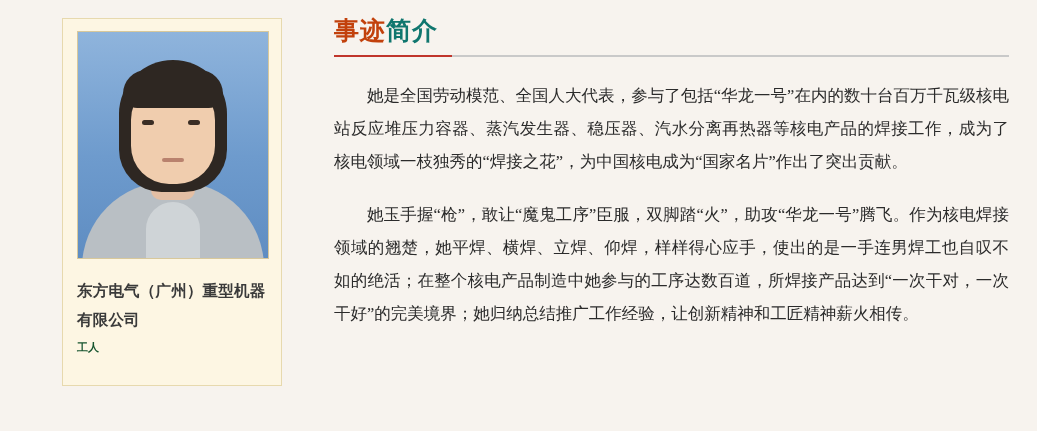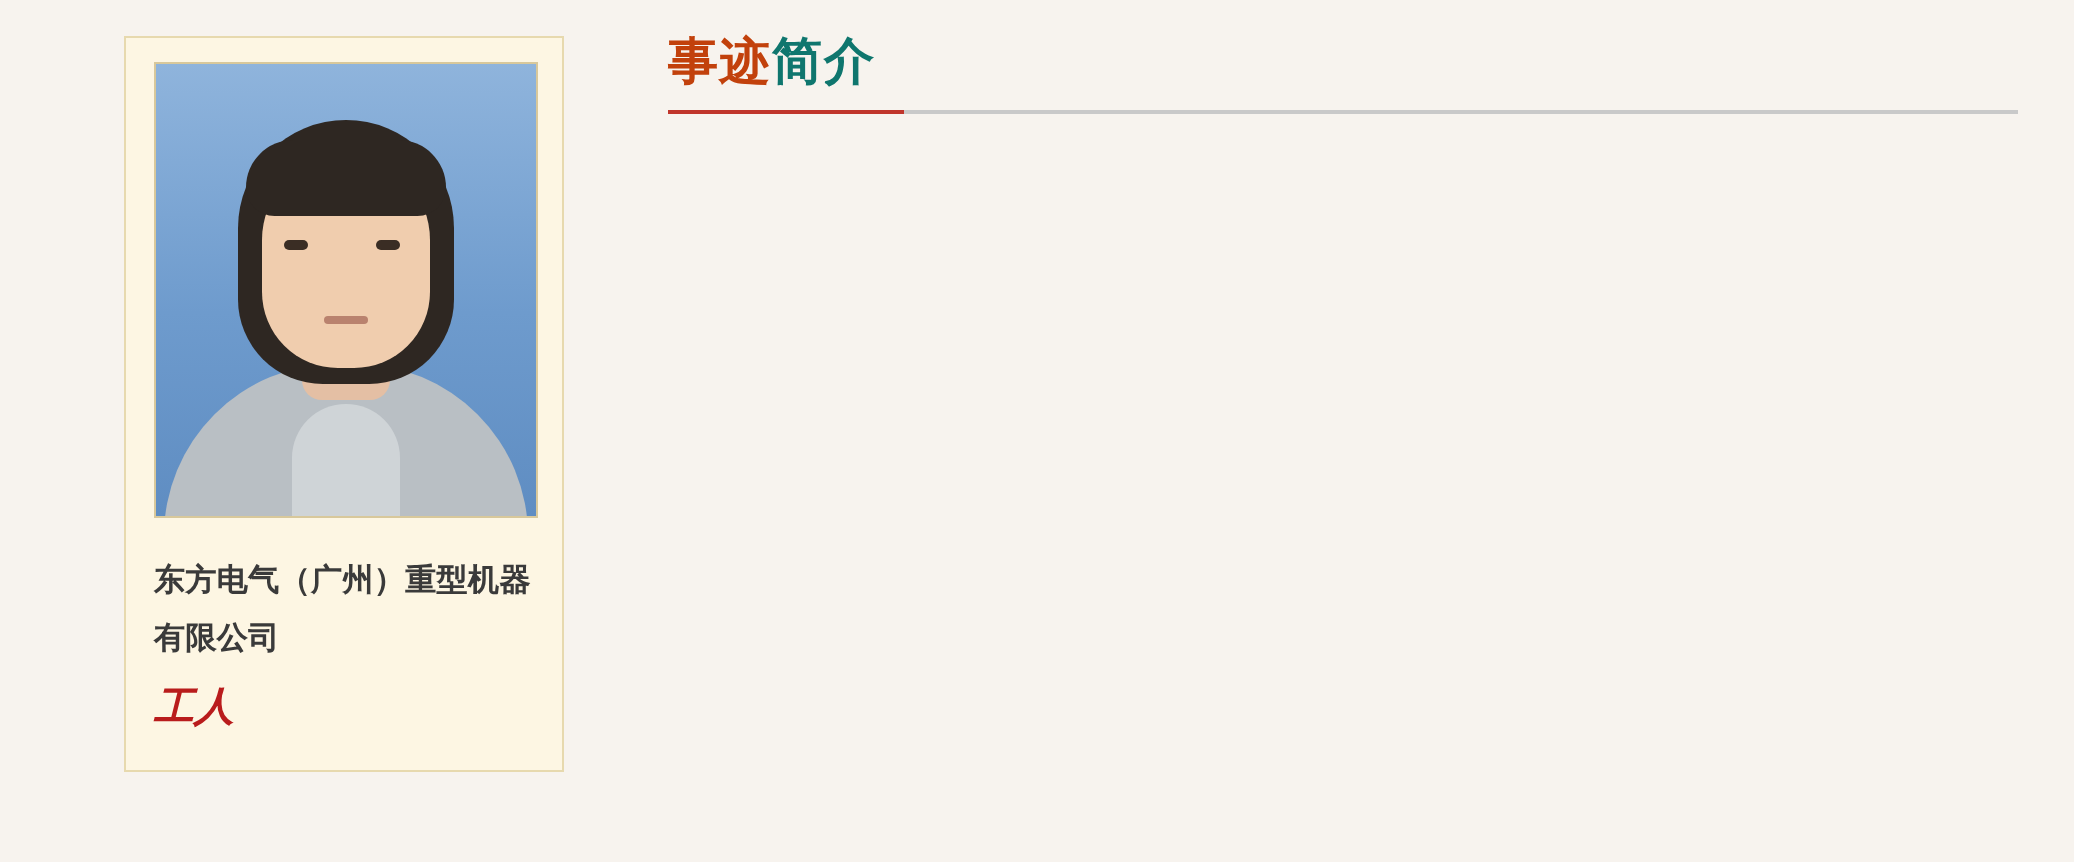--- a/index.html
+++ b/index.html
@@ -130,24 +130,23 @@
   .profile-text {
     margin-top: 18px;
     font-size: 15.5px;
     line-height: 1.85;
     color: #3a3a3a;
     font-weight: bold;
     letter-spacing: 0.2px;
   }
   .profile-role {
     margin-top: 6px;
-    font-size: 20px;
-    color: #b91c1c;
+    font-size: 11px;
+    color: #14532d;
     font-weight: bold;
-    font-style: italic;
   }
   
   .content {
     flex: 1;
     padding: 14px 28px 0 52px;
     box-sizing: border-box;
   }
   .section-title {
     font-size: 25px;
     font-weight: bold;
@@ -199,15 +198,17 @@
       </div>
     </div>
     <div class="profile-text">东方电气（广州）重型机器有限公司</div>
     <div class="profile-role">工人</div>
   </div>
 
   <div class="content">
     <div class="section-title">
       <span class="t1">事迹</span><span class="t2">简介</span>
     </div>
+    <p class="para first">她是全国劳动模范、全国人大代表，参与了包括“华龙一号”在内的数十台百万千瓦级核电站反应堆压力容器、蒸汽发生器、稳压器、汽水分离再热器等核电产品的焊接工作，成为了核电领域一枝独秀的“焊接之花”，为中国核电成为“国家名片”作出了突出贡献。</p>
+    <p class="para second">她玉手握“枪”，敢让“魔鬼工序”臣服，双脚踏“火”，助攻“华龙一号”腾飞。作为核电焊接领域的翘楚，她平焊、横焊、立焊、仰焊，样样得心应手，使出的是一手连男焊工也自叹不如的绝活；在整个核电产品制造中她参与的工序达数百道，所焊接产品达到“一次干对，一次干好”的完美境界；她归纳总结推广工作经验，让创新精神和工匠精神薪火相传。</p>
   </div>
 
 </div>
 
 </body></html>

